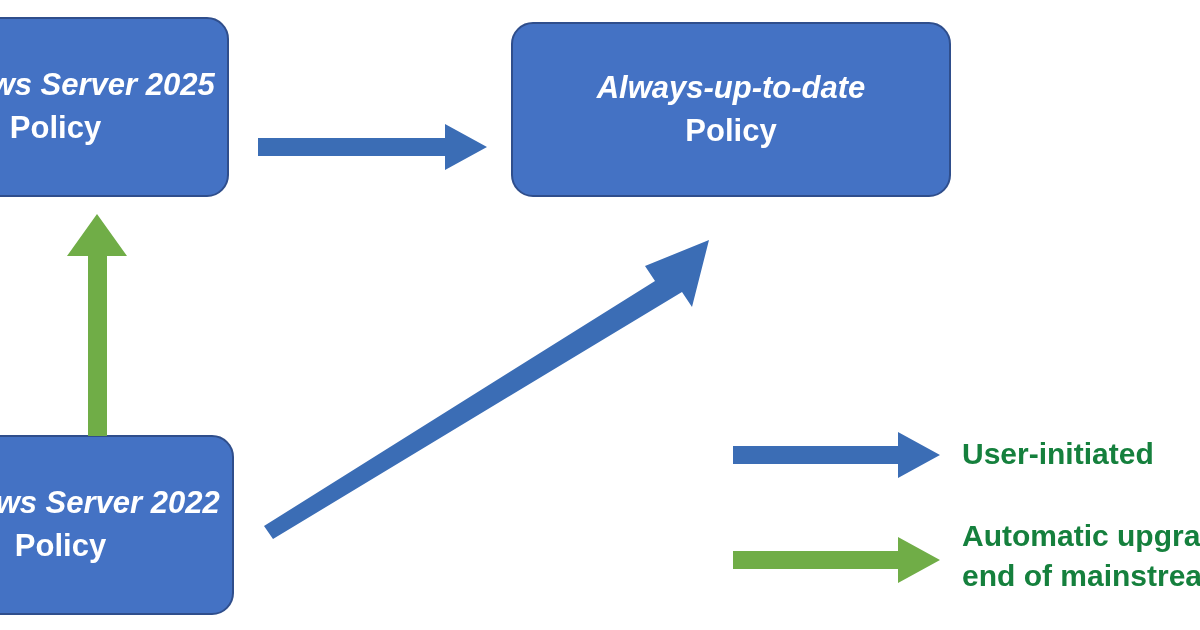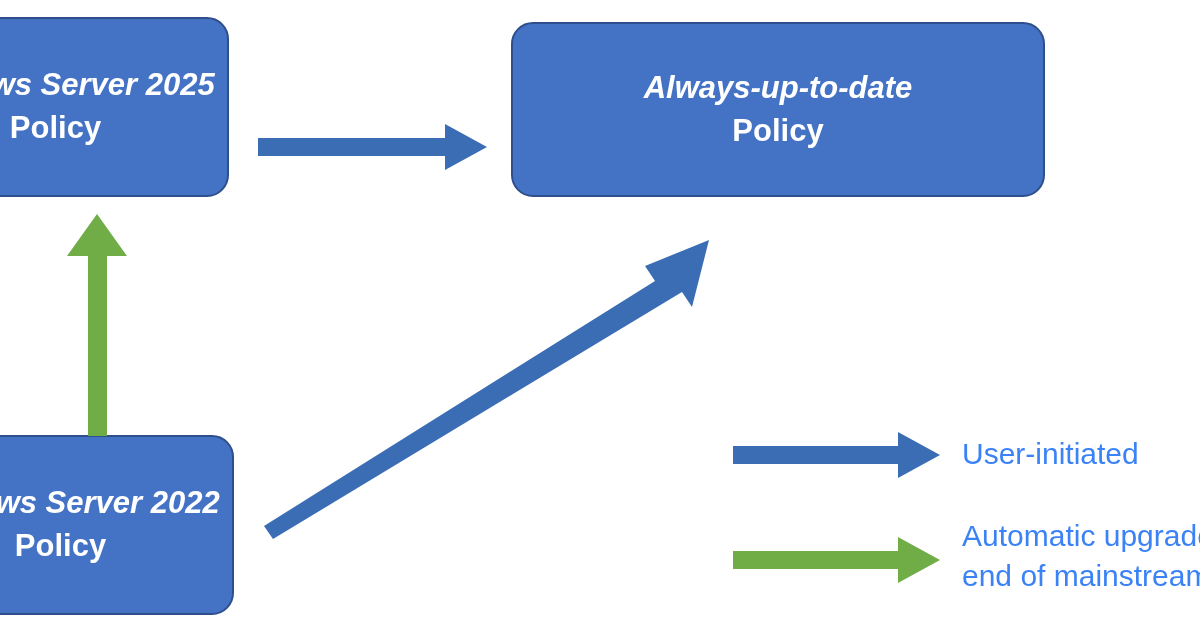--- a/index.html
+++ b/index.html
@@ -61,42 +61,42 @@
     left: -113px;
     top: 435px;
     width: 347px;
     height: 180px;
     font-size: 31px;
   }
   
   #box-always-up-to-date {
     left: 511px;
     top: 22px;
-    width: 534px;
+    width: 440px;
     height: 175px;
     font-size: 31px;
   }
 
   
   #arrow-layer {
     position: absolute;
     left: 0; top: 0;
     width: 1200px;
     height: 630px;
     pointer-events: none;
   }
 
   
   .legend-text {
     position: absolute;
-    color: #3b82f6;
+    color: #15803d;
     font-size: 30px;
     line-height: 1.33;
     white-space: nowrap;
-    font-weight: normal;
+    font-weight: bold;
   }
   #legend-user-initiated-label {
     left: 962px;
     top: 434px;
   }
   #legend-automatic-upgrade-label {
     left: 962px;
     top: 516px;
   }
 </style>

